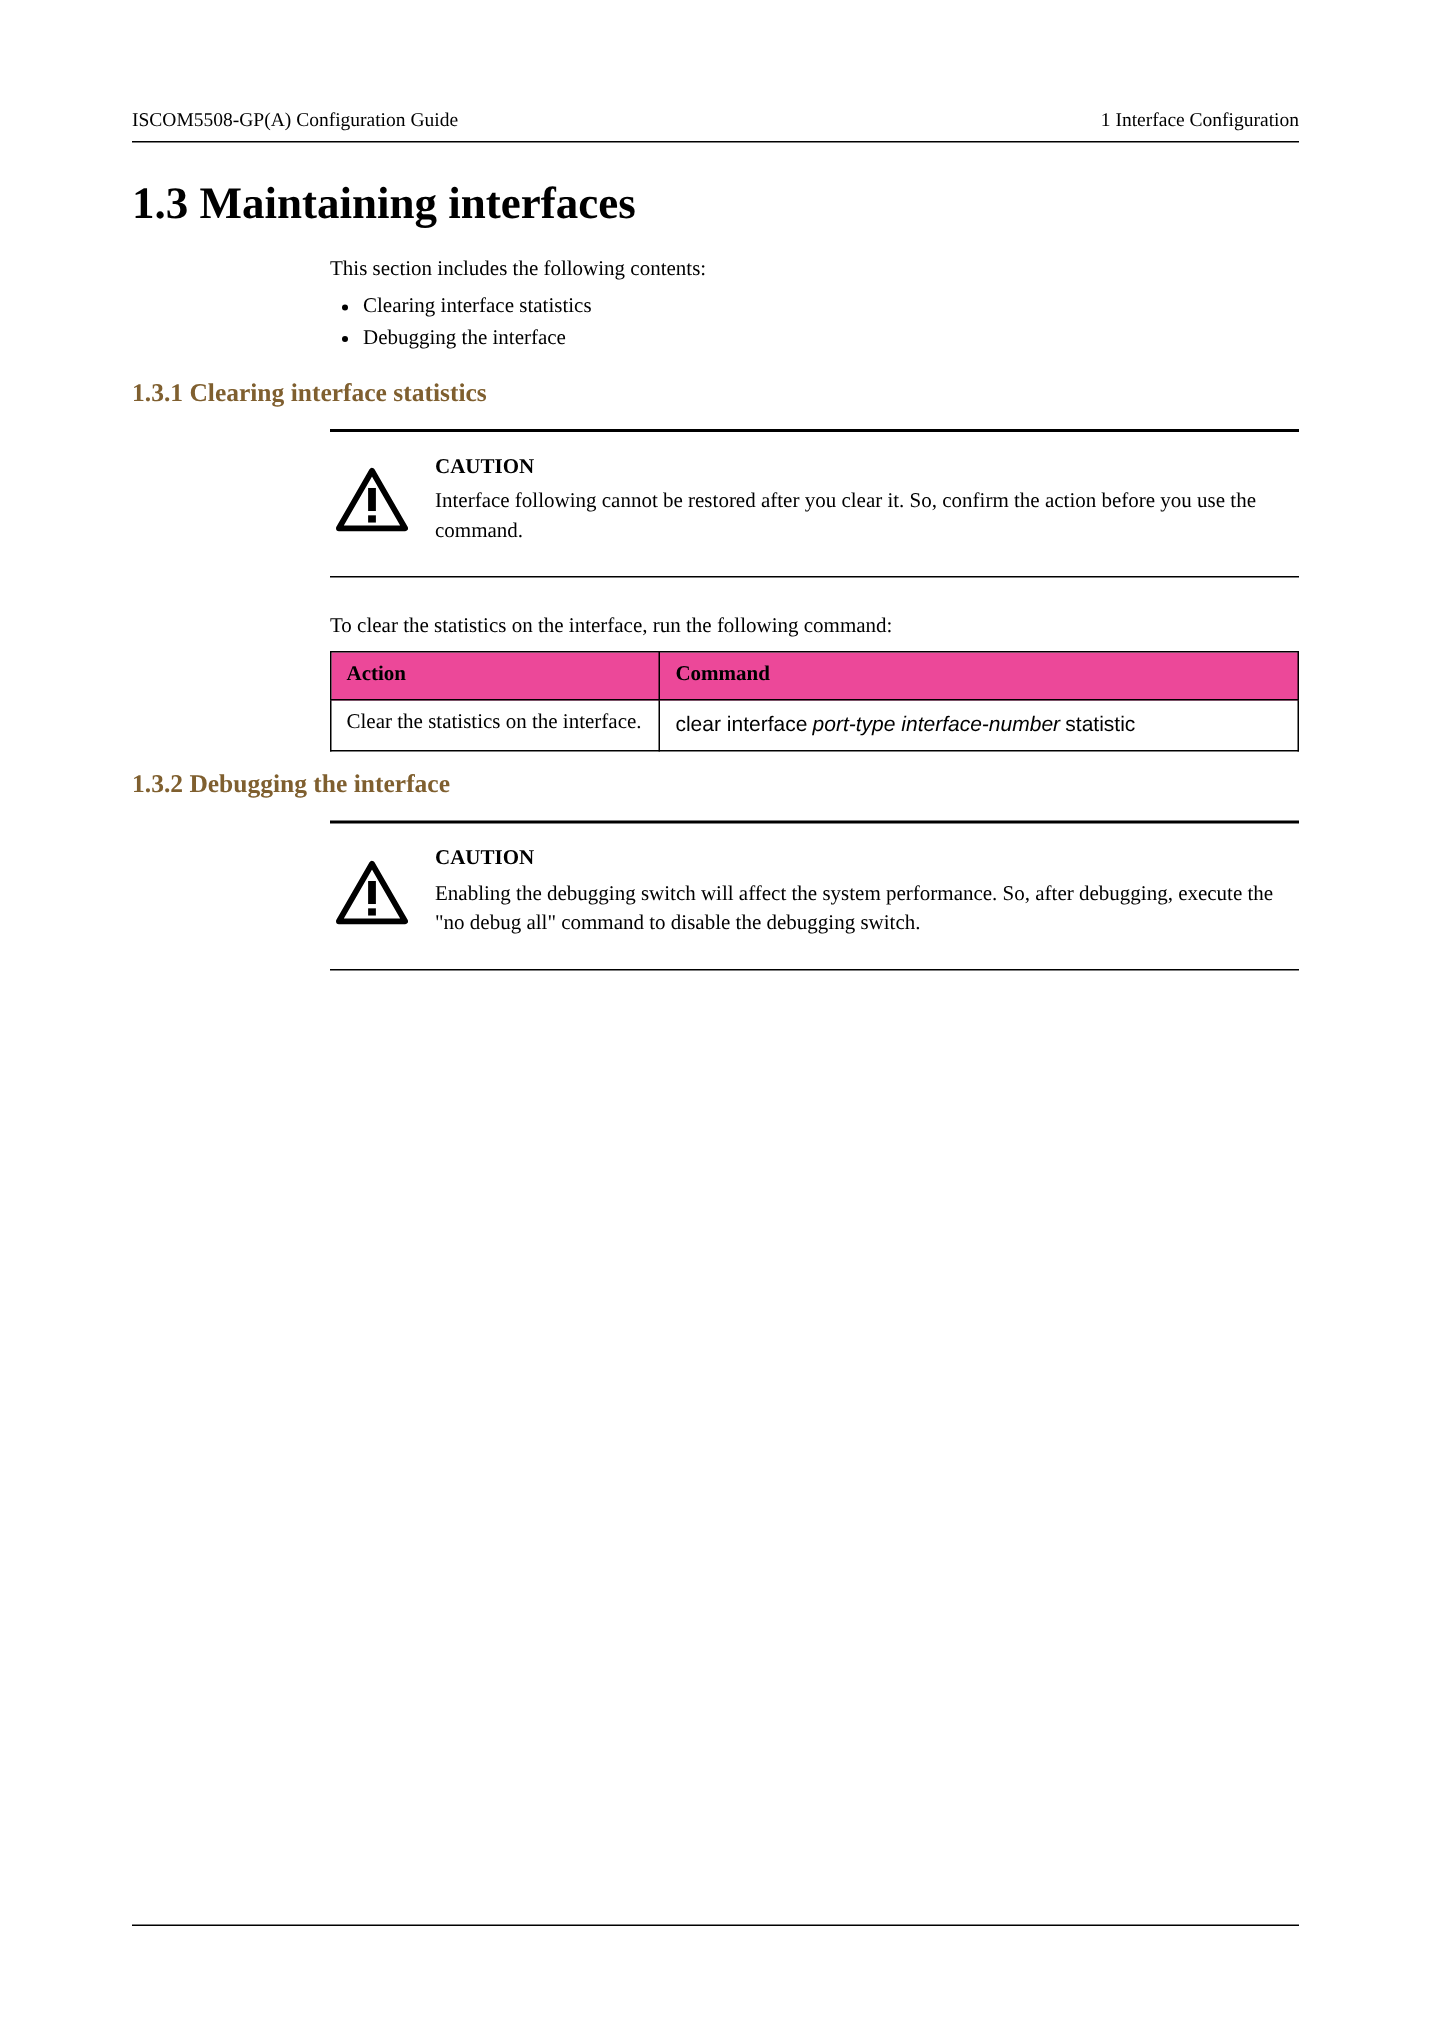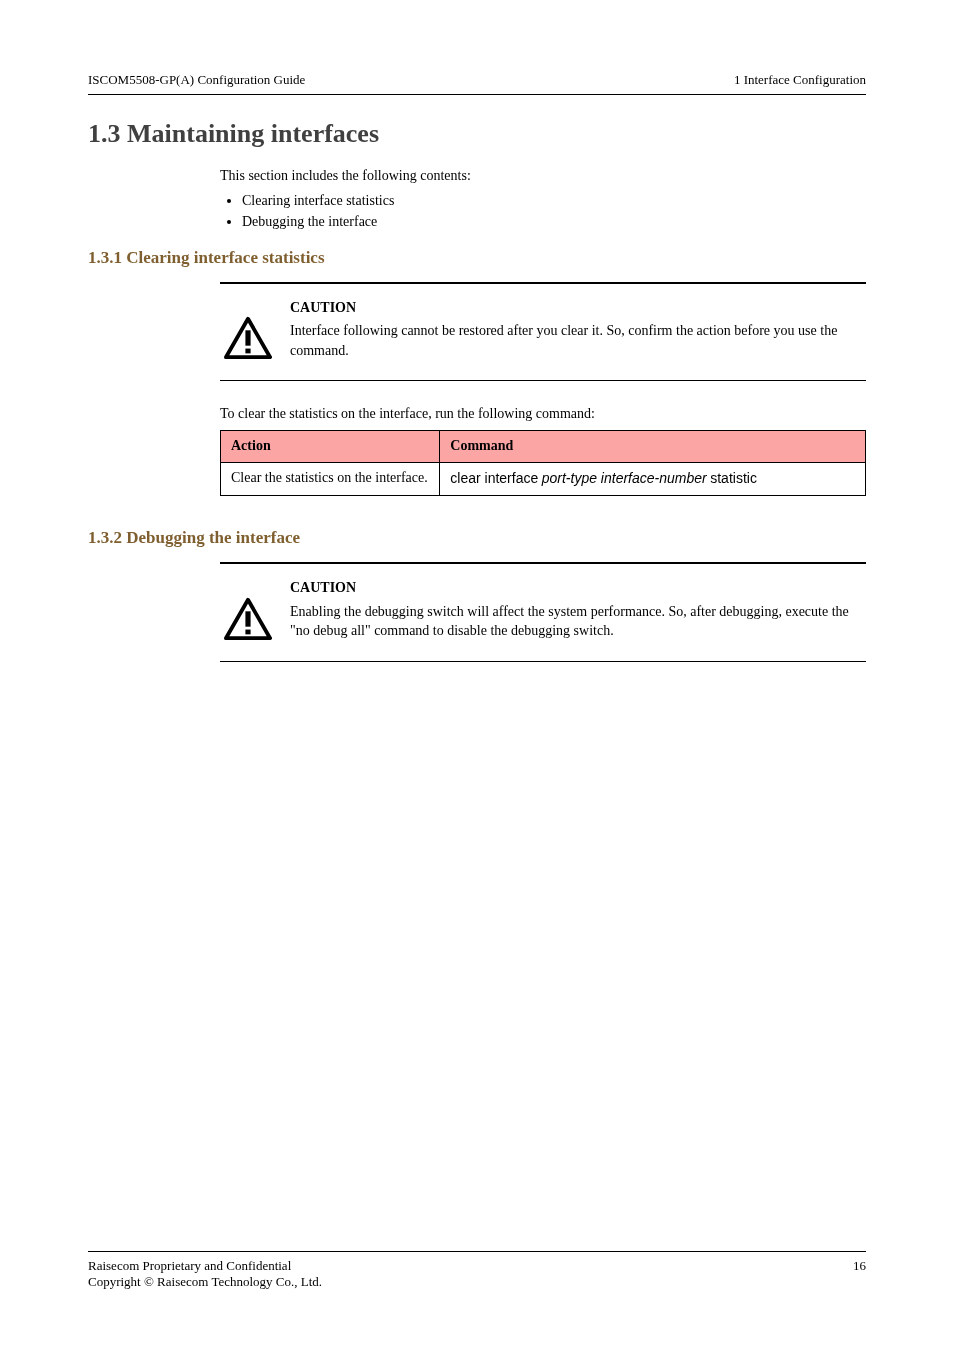--- a/index.html
+++ b/index.html
@@ -26,23 +26,23 @@
     margin-bottom: 6px;
   }
   .header-row .left { text-align: left; }
   .header-row .right { text-align: right; }
   .top-rule {
     border: none;
     border-top: 1.2px solid #000;
     margin: 0 0 24px 0;
   }
   h1.section {
-    font-size: 26px;
-    font-weight: bold;
-    color: #404040;
+    font-size: 30px;
+    font-weight: bold;
+    color: #000000;
     margin: 8px 0 18px 0;
   }
   h2.subsection {
     font-size: 17px;
     font-weight: bold;
     color: #7f5f2f;
     margin: 16px 0 14px 0;
   }
   .body-block {
     margin-left: 132px;
@@ -59,21 +59,21 @@
     margin: 2px 0;
     font-family: Liberation Serif, serif;
   }
   .caution-box {
     border-top: 2px solid #000;
     border-bottom: 1.2px solid #000;
     margin: 14px 0 24px 0;
     padding: 14px 4px 20px 4px;
     display: flex;
     gap: 18px;
-    align-items: flex-end;
+    align-items: center;
   }
   .caution-text {
     font-size: 14px;
     line-height: 1.4;
   }
   .caution-title {
     font-weight: bold;
     margin-bottom: 4px;
   }
   .warn-icon {
@@ -87,21 +87,21 @@
     font-size: 14px;
     margin-top: 6px;
   }
   table.cmd th, table.cmd td {
     border: 1px solid #000;
     padding: 6px 10px;
     text-align: left;
     vertical-align: top;
   }
   table.cmd th {
-    background: #fca5a5;
+    background: #ec4899;
     font-weight: bold;
   }
   td.cmd-cell .cmd-bold { font-family: Arial, Helvetica, sans-serif; font-weight: normal; }
   td.cmd-cell .cmd-ital { font-family: Arial, Helvetica, sans-serif; font-style: italic; }
   .footer {
     position: absolute;
     left: 88px;
     right: 88px;
     bottom: 60px;
     font-size: 13px;
@@ -169,40 +169,33 @@
             <span> </span>
             <span class="cmd-ital">port-type interface-number</span>
             <span> </span>
             <span class="cmd-bold">statistic</span>
           </td>
         </tr>
       </tbody>
     </table>
   </div>
 
-  <h2 class="subsection" style="margin-top:32px;">1.3.2 Debugging the interface</h2>
+  <h2 class="subsection" style="margin-top:12px;">1.3.2 Debugging the interface</h2>
 
   <div class="body-block">
     <div class="caution-box">
       <svg class="warn-icon" viewBox="0 0 50 44">
         <polygon points="25,2 48,42 2,42" fill="none" stroke="#000" stroke-width="4" stroke-linejoin="round"></polygon>
         <rect x="22.3" y="14" width="5.4" height="16" fill="#000"></rect>
         <rect x="22.3" y="33" width="5.4" height="5" fill="#000"></rect>
       </svg>
       <div class="caution-text">
         <div class="caution-title">CAUTION</div>
         <div>Enabling the debugging switch will affect the system performance. So, after debugging, execute the "no debug all" command to disable the debugging switch.</div>
       </div>
     </div>
   </div>
 
 </div>
 
 <div class="footer">
   <hr>
-  <div class="footer-row">
-    <div>
-      <span>Raisecom Proprietary and Confidential</span><br>
-      <span>Copyright © Raisecom Technology Co., Ltd.</span>
-    </div>
-    <div>16</div>
-  </div>
 </div>
 
 </body></html>

